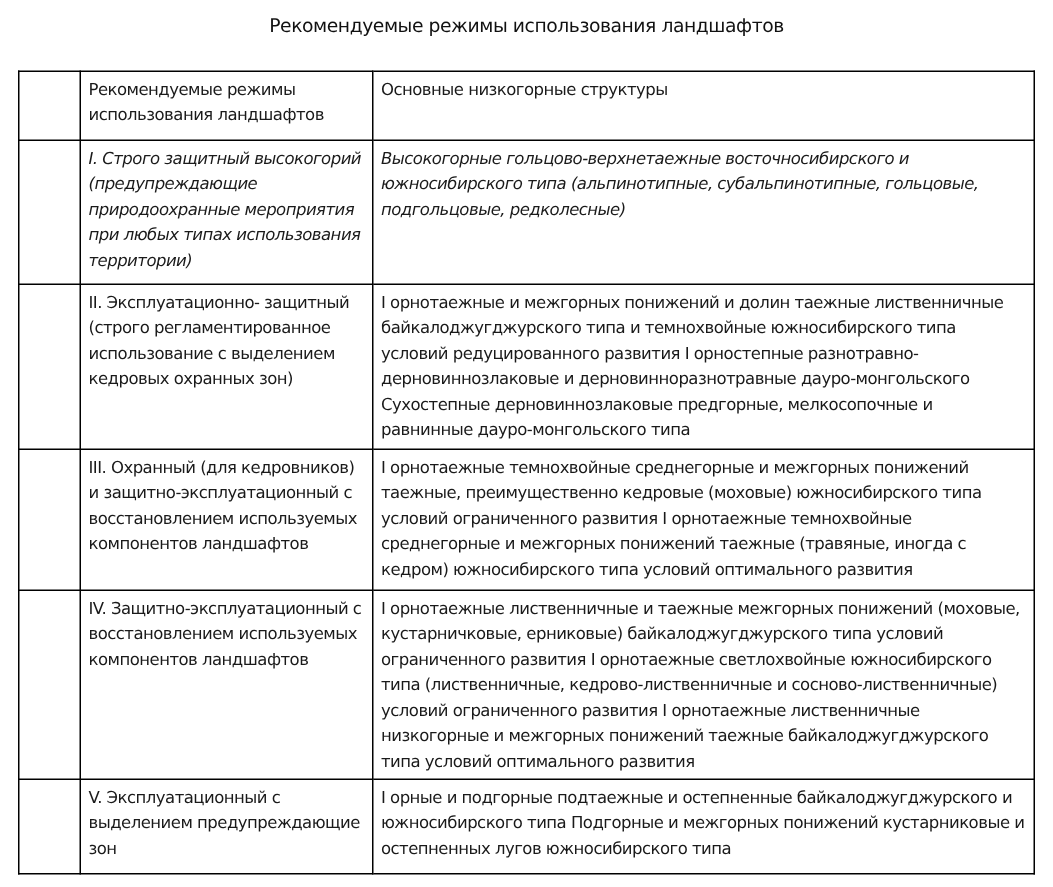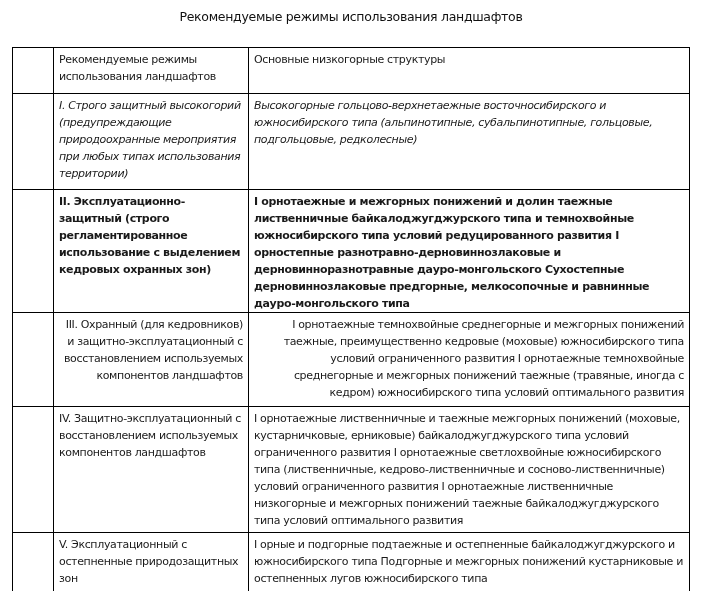--- a/index.html
+++ b/index.html
@@ -40,22 +40,22 @@
       border: 1.6px solid #000;
       vertical-align: top;
       padding: 3px 5px 0 5px;
       overflow: hidden;
     }
     col.c0 { width: 41px; }
     col.c1 { width: 195px; }
     col.c2 { width: 441px; }
     tr.r-head td { height: 42px; }
     tr.r1 td { height: 92px; font-style: italic; }
-    tr.r2 td { height: 106px; font-weight: bold; }
-    tr.r3 td { height: 90px; text-align: right; }
+    tr.r2 td { height: 106px; }
+    tr.r3 td { height: 90px; }
     tr.r4 td { height: 122px; }
     tr.r5 td { height: 59px; }
   </style>
 </head>
 <body>
 
 <div class="title">Рекомендуемые режимы использования ландшафтов</div>
 
 <table class="landscapes">
   <colgroup>
@@ -84,17 +84,17 @@
     <td>III. Охранный (для кедровников) и защитно-эксплуатационный с восстановлением используемых компонентов ландшафтов</td>
     <td>I орнотаежные темнохвойные среднегорные и межгорных понижений таежные, преимущественно кедровые (моховые) южносибирского типа условий ограниченного развития I орнотаежные темнохвойные среднегорные и межгорных понижений таежные (травяные, иногда с кедром) южносибирского типа условий оптимального развития</td>
   </tr>
   <tr class="r4">
     <td></td>
     <td>IV. Защитно-эксплуатационный с восстановлением используемых компонентов ландшафтов</td>
     <td>I орнотаежные лиственничные и таежные межгорных понижений (моховые, кустарничковые, ерниковые) байкалоджугджурского типа условий ограниченного развития I орнотаежные светлохвойные южносибирского типа (лиственничные, кедрово-лиственничные и сосново-лиственничные) условий ограниченного развития I орнотаежные лиственничные низкогорные и межгорных понижений таежные байкалоджугджурского типа условий оптимального развития</td>
   </tr>
   <tr class="r5">
     <td></td>
-    <td>V. Эксплуатационный с остепненные природозащитных зон</td>
+    <td>V. Эксплуатационный с выделением предупреждающие зон</td>
     <td>I орные и подгорные подтаежные и остепненные байкалоджугджурского и южносибирского типа Подгорные и межгорных понижений кустарниковые и остепненных лугов южносибирского типа</td>
   </tr>
 </tbody>
   </table>
 
 </body></html>

